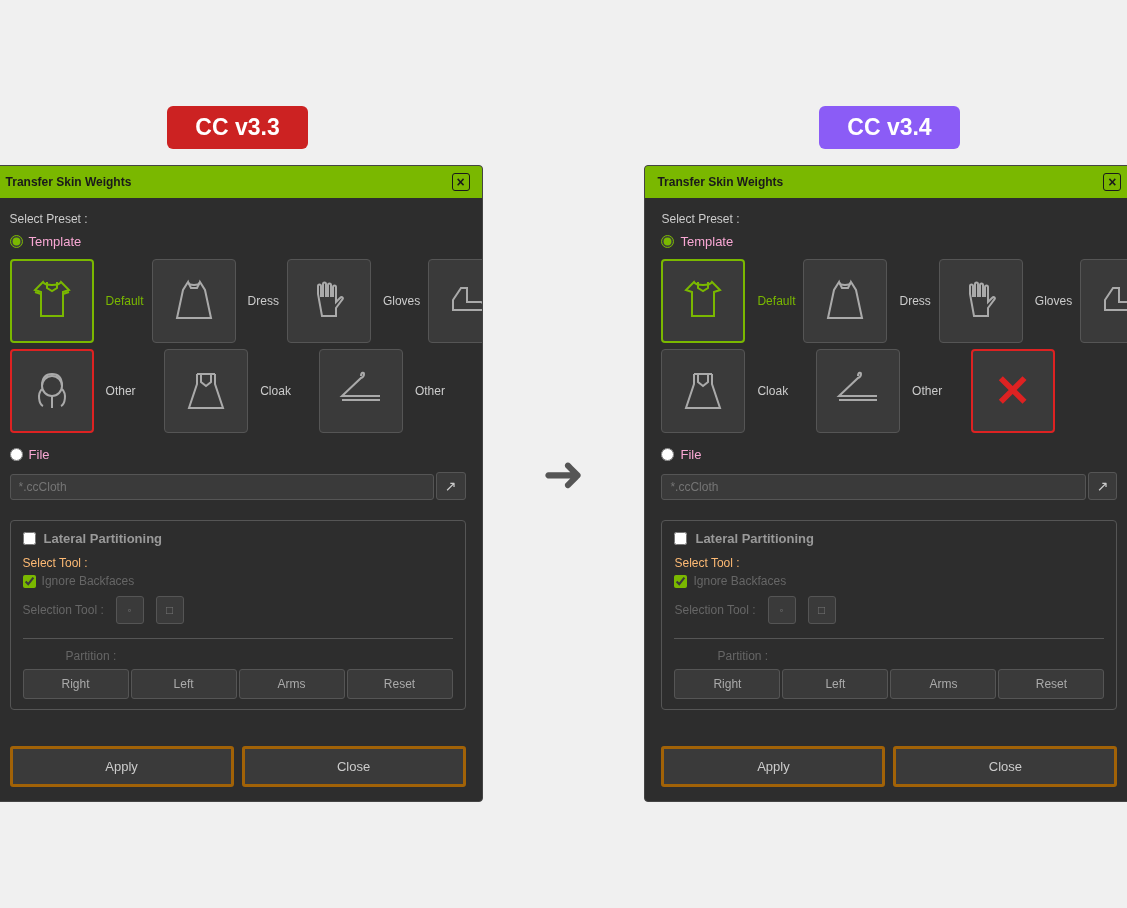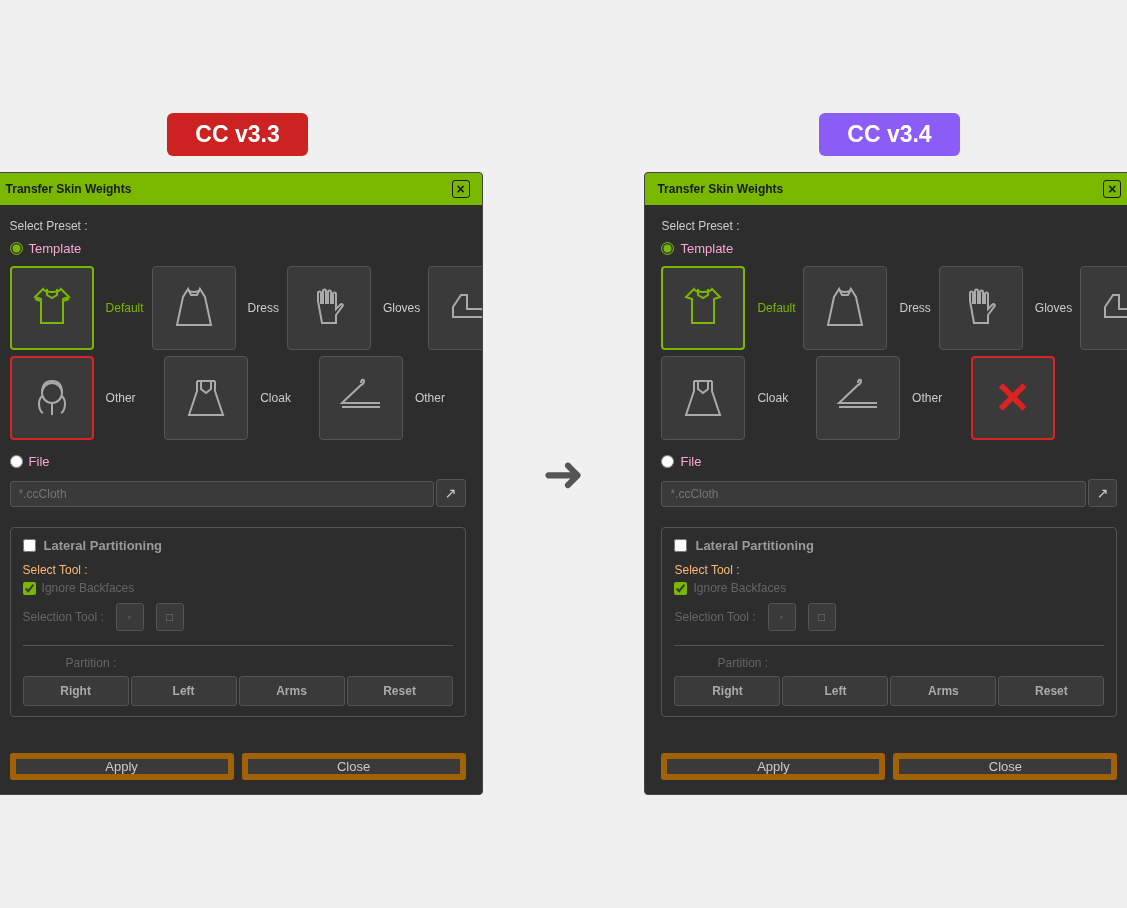--- a/index.html
+++ b/index.html
@@ -214,46 +214,45 @@
     .partition-label {
       color: #666;
       font-size: 12px;
       margin-bottom: 6px;
       margin-left: 43px;
     }
     .partition-btns {
       display: grid;
       grid-template-columns: repeat(4, 1fr);
       gap: 2px;
-      font-weight: bold;
     }
     .part-btn {
       background: #3a3a3a;
       border: 1px solid #555;
       border-radius: 3px;
       color: #aaa;
       font-size: 12px;
       padding: 7px 4px;
       text-align: center;
       cursor: pointer;
     }
 
     .dialog-footer {
       display: grid;
       grid-template-columns: 1fr 1fr;
       gap: 8px;
       padding: 10px 16px 14px;
     }
     .footer-btn {
       background: #3a3a3a;
-      border: 6px solid #a16207;
+      border: 3px solid #a16207;
       border-radius: 3px;
       color: #ccc;
       font-size: 13px;
-      padding: 0;
+      padding: 10px;
       text-align: center;
       cursor: pointer;
     }
 
     .arrow-container {
       display: flex;
       align-items: center;
       justify-content: center;
       margin-top: 40px;
     }

